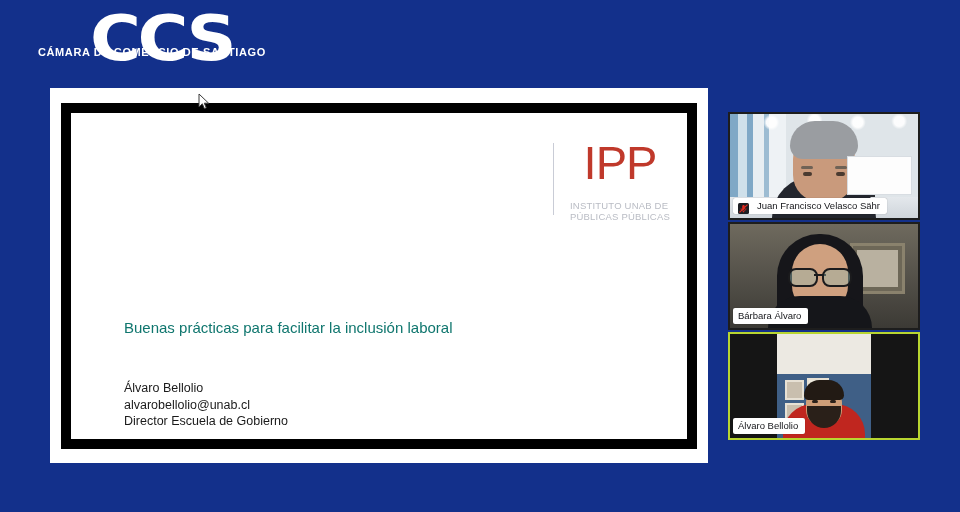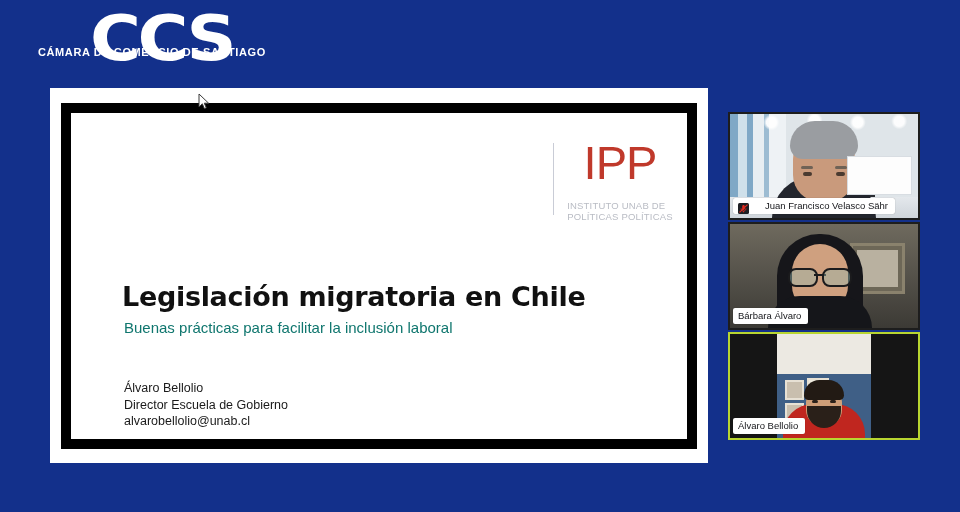--- a/index.html
+++ b/index.html
@@ -218,21 +218,21 @@
   }
   .name-chip {
     position: absolute;
     left: 3px;
     bottom: 4px;
     background: #ffffff;
     border-radius: 2px;
     padding: 2px 7px 3px 5px;
     display: flex;
     align-items: center;
-    gap: 16px;
+    gap: 8px;
     max-width: 178px;
     box-shadow: 0 0 1px rgba(0,0,0,.4);
   }
   .name-chip .chip-label {
     font-size: 9.5px;
     line-height: 11px;
     color: #15161a;
     white-space: nowrap;
     font-family: "Liberation Sans", sans-serif;
   }
@@ -382,31 +382,30 @@
       <div id="slide">
 
         <div id="slide-logos">
 
           <div class="logo-divider"></div>
 
           <div class="ipp-block">
             <div class="ipp-mark">IPP</div>
             <div class="ipp-sub">
               <span>INSTITUTO UNAB DE</span><br>
-              <span>POLÍTICAS POLÍTICAS</span>
+              <span>PÚBLICAS PÚBLICAS</span>
             </div>
           </div>
         </div>
 
-        <div id="slide-title">Legislación migratoria en Chile</div>
         <div id="slide-subtitle">Buenas prácticas para facilitar la inclusión laboral</div>
         <div id="slide-author">
           <div>Álvaro Bellolio</div>
+          <div>alvarobellolio@unab.cl</div>
           <div>Director Escuela de Gobierno</div>
-          <div>alvarobellolio@unab.cl</div>
         </div>
 
       </div>
     </div>
   </div>
 
   <div id="cursor">
     <svg viewBox="0 0 12 18" width="12" height="18" aria-hidden="true">
       <path d="M1 1 L1 14 L4.3 10.8 L6.4 15.6 L8.3 14.8 L6.3 10.2 L10.6 10.2 Z" fill="#ffffff" stroke="#3a3a3a" stroke-width="1"></path>
     </svg>

